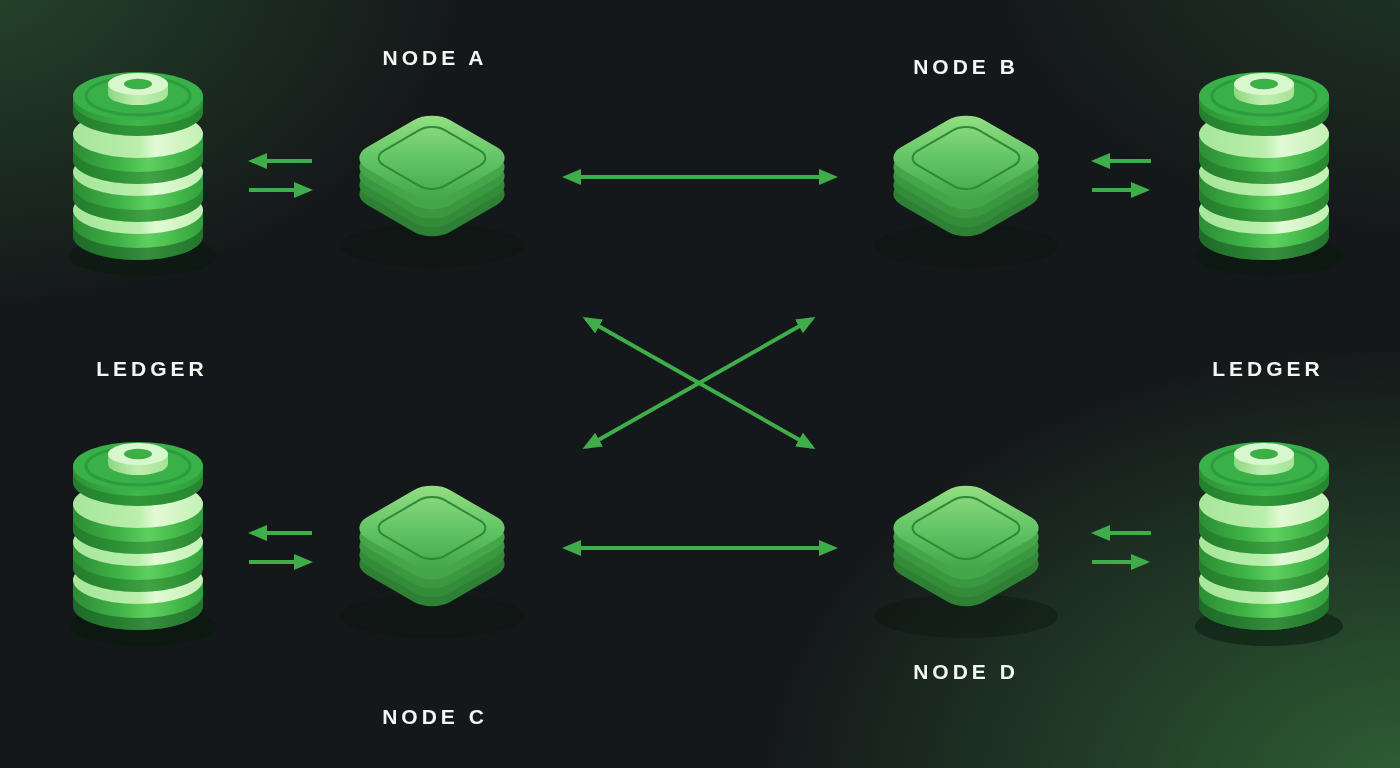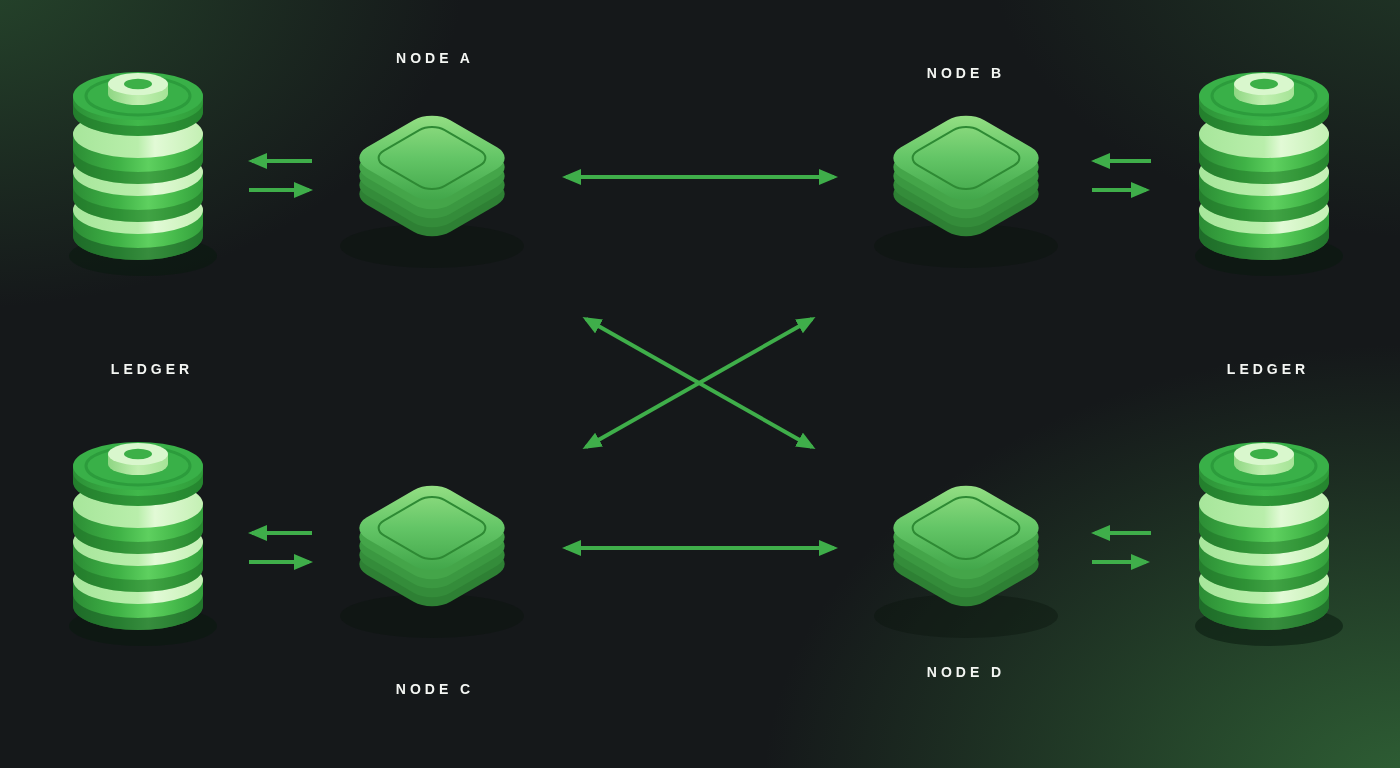--- a/index.html
+++ b/index.html
@@ -9,21 +9,21 @@
       radial-gradient(1050px 720px at 101% 103%, rgba(48,100,54,0.95) 0%, rgba(48,100,54,0) 62%),
       radial-gradient(820px 560px at -3% -5%, rgba(40,76,46,0.90) 0%, rgba(40,76,46,0) 62%),
       radial-gradient(760px 500px at 103% -8%, rgba(35,62,41,0.85) 0%, rgba(35,62,41,0) 60%),
       var(--bg-base,#15181a);
     font-family:"Liberation Sans",sans-serif;
   }
   .diagram{position:absolute;left:0;top:0;}
   .label{
     position:absolute;transform:translate(-50%,-50%);
     color:var(--label-text,#f4f6f3);
-    font-size:14px;font-weight:700;letter-spacing:4px;white-space:nowrap;
+    font-size:21px;font-weight:700;letter-spacing:4px;white-space:nowrap;
     text-align:right;
   }
   .arrow{stroke:var(--arrow-green,#3fae4a);stroke-width:4;fill:none;}
   .ahead{fill:var(--arrow-green,#3fae4a);}
 </style>
 </head>
 <body>
 
 <div class="canvas">
 
@@ -150,18 +150,18 @@
       <line class="arrow" x1="1092" y1="562" x2="1146" y2="562" marker-end="url(#ah)"></line>
     </g>
 
     <line class="arrow" x1="566" y1="177" x2="834" y2="177" marker-start="url(#ah)" marker-end="url(#ah)"></line>
     <line class="arrow" x1="566" y1="548" x2="834" y2="548" marker-start="url(#ah)" marker-end="url(#ah)"></line>
     <line class="arrow" x1="586" y1="319" x2="812" y2="447" marker-start="url(#ah)" marker-end="url(#ah)"></line>
     <line class="arrow" x1="812" y1="319" x2="586" y2="447" marker-start="url(#ah)" marker-end="url(#ah)"></line>
   </svg>
 
   <div class="label" style="left:435px;top:58px">NODE A</div>
-  <div class="label" style="left:966px;top:73px">NODE B</div>
-  <div class="label" style="left:435px;top:689px">NODE C</div>
+  <div class="label" style="left:966px;top:67px">NODE B</div>
+  <div class="label" style="left:435px;top:717px">NODE C</div>
   <div class="label" style="left:966px;top:672px">NODE D</div>
   <div class="label" style="left:152px;top:369px">LEDGER</div>
   <div class="label" style="left:1268px;top:369px">LEDGER</div>
 </div>
 
 </body></html>

